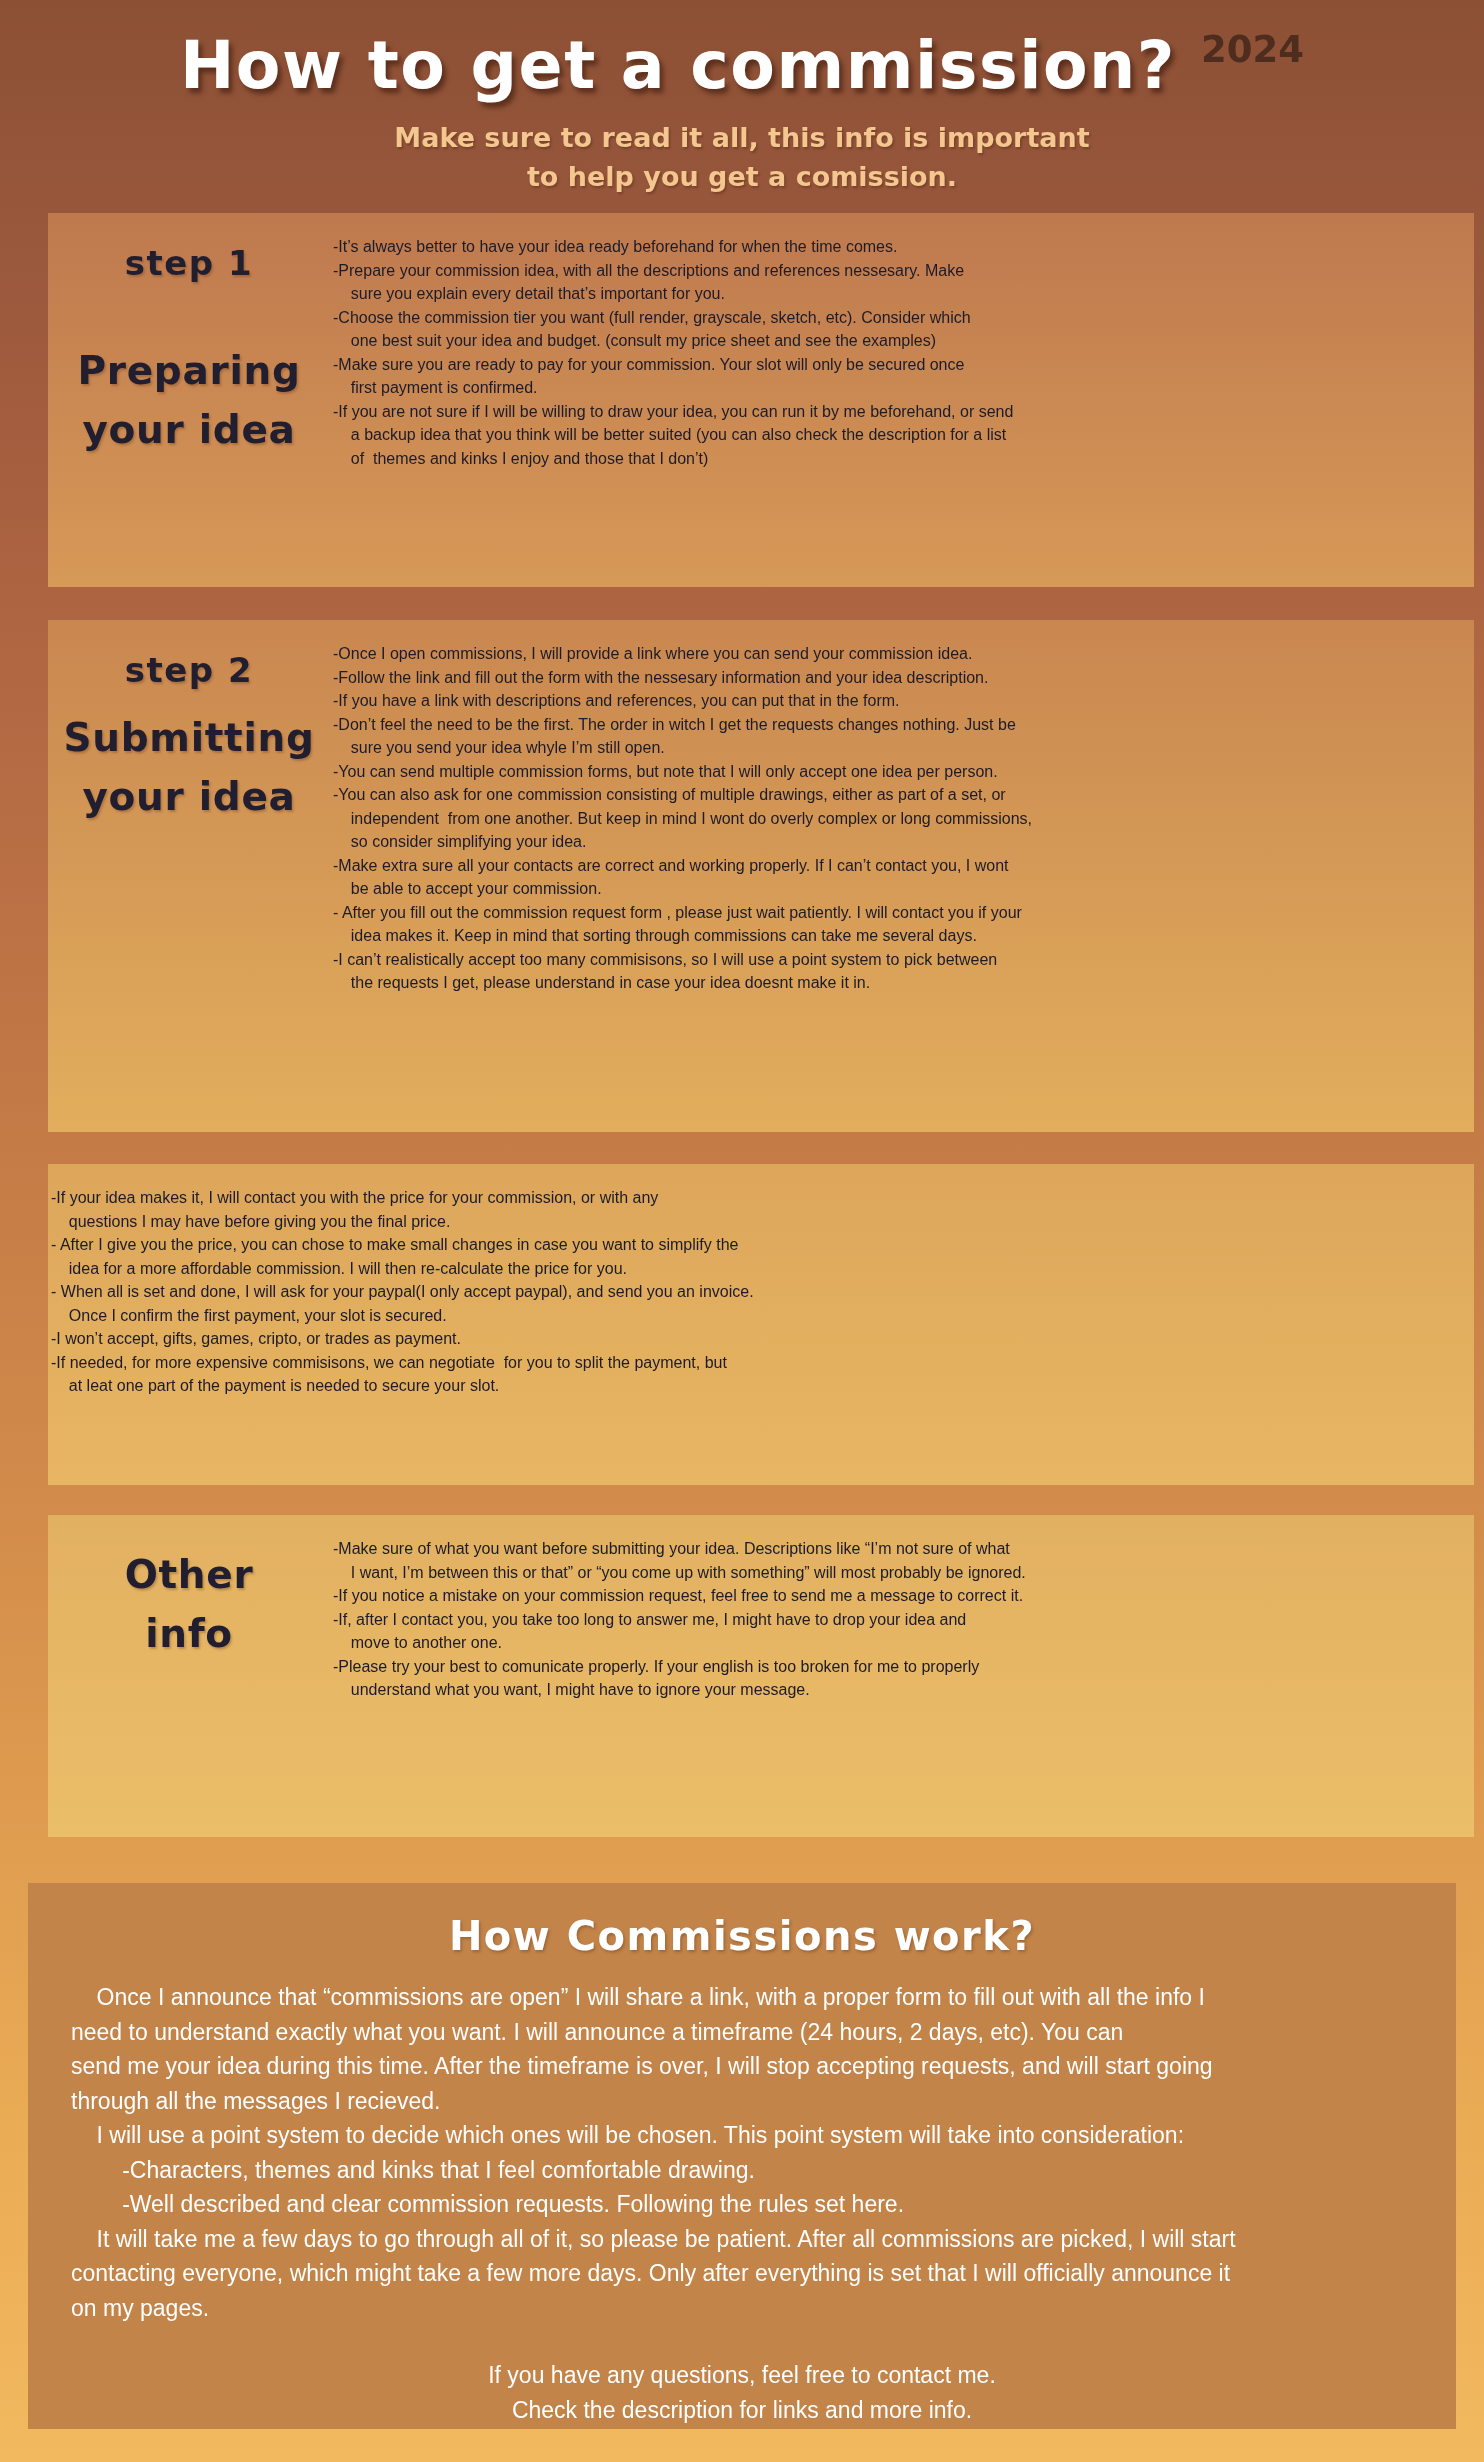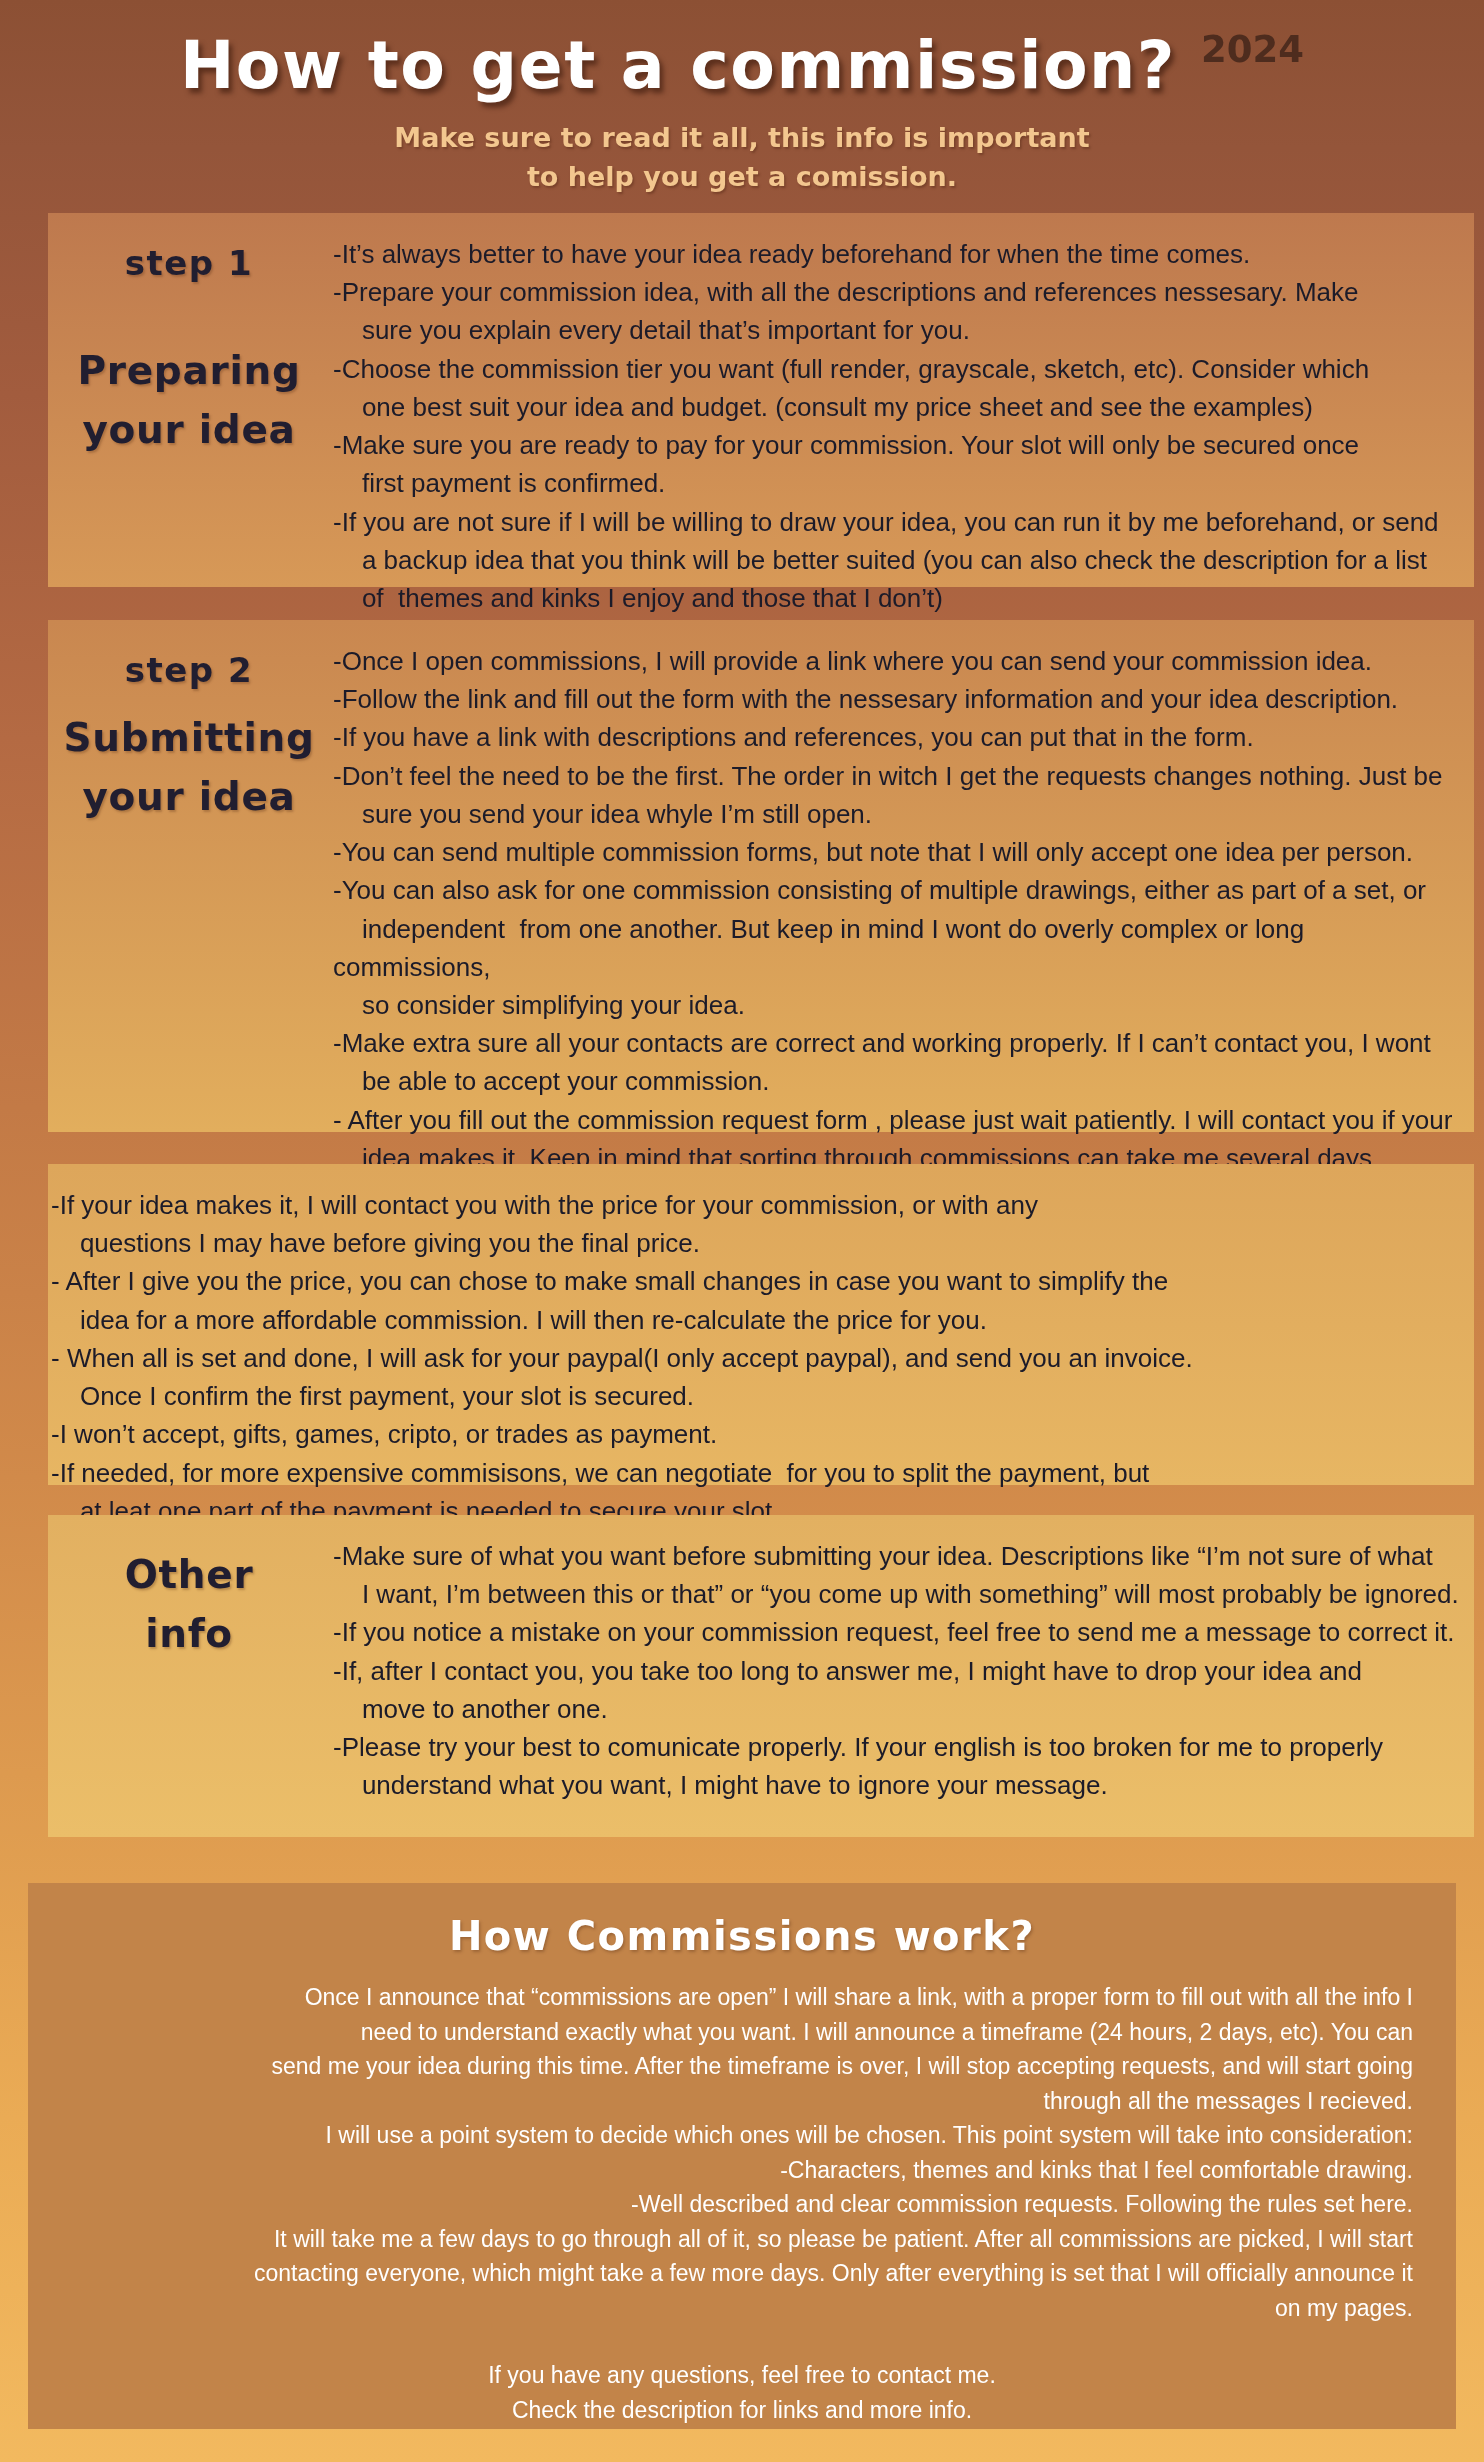--- a/index.html
+++ b/index.html
@@ -75,21 +75,21 @@
     white-space: pre-line;
     text-shadow: 1.5px 2.2px 2.2px rgba(90, 45, 20, 0.3);
   }
   .step-1 .step-name { margin-top: 19.3px; }
   .step-3 .step-name { margin-top: 31px; }
 
   .step-body {
     flex: 1 1 auto;
     padding: 22px 13.4px 12px 3px;
     color: #1C1B29;
-    font-size: 26px; line-height: 1.47;
+    font-size: 16px; line-height: 1.47;
   }
   .bullet { white-space: pre-wrap; }
 
   
   .how-panel {
     position: absolute;
     left: 28px; top: 1863px;
     width: 1428px; height: 546px;
     background: #C28449;
     box-sizing: border-box;
@@ -101,21 +101,21 @@
     text-align: center;
     font-family: "DejaVu Sans", sans-serif;
     font-size: 40px; font-weight: bold; letter-spacing: 1.5px;
     text-shadow: 1.5px 2.2px 3px rgba(90, 45, 20, 0.35);
   }
   .how-body {
     margin-top: 21px;
     padding: 0 43px;
     font-size: 23px; line-height: 1.5;
   }
-  .how-par { white-space: pre-wrap; text-align: right; }
+  .how-par { white-space: pre-wrap; }
   .how-footer {
     margin-top: 33px;
     text-align: center;
     font-size: 23px; line-height: 1.5;
     white-space: pre-line;
   }
 </style>
 </head>
 <body>
 

